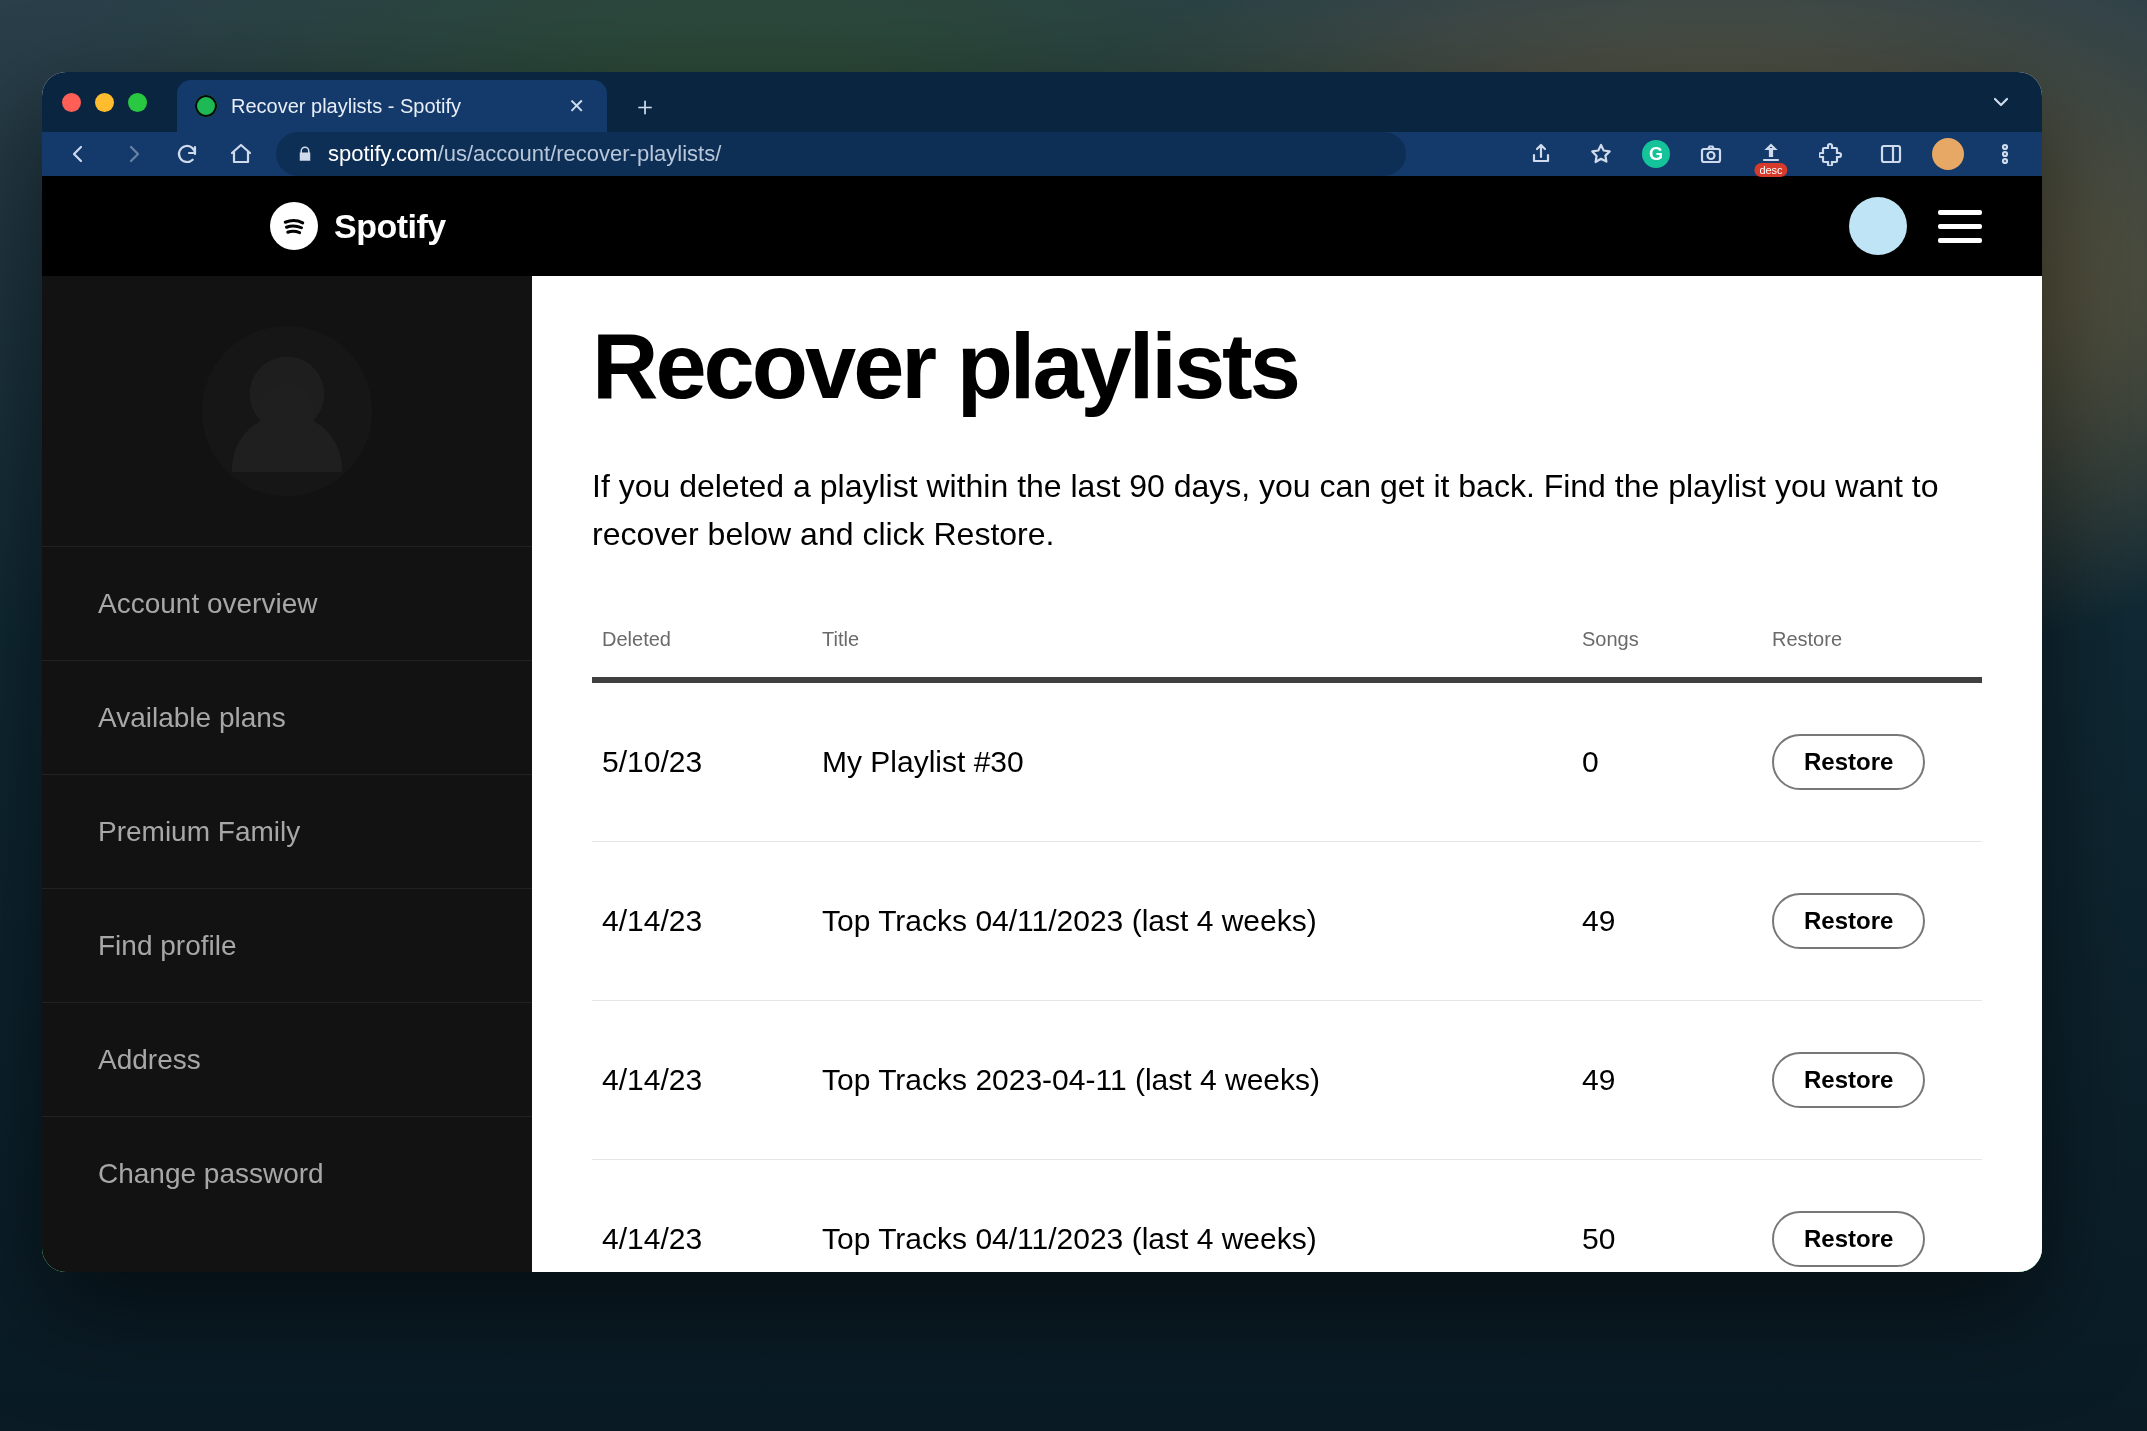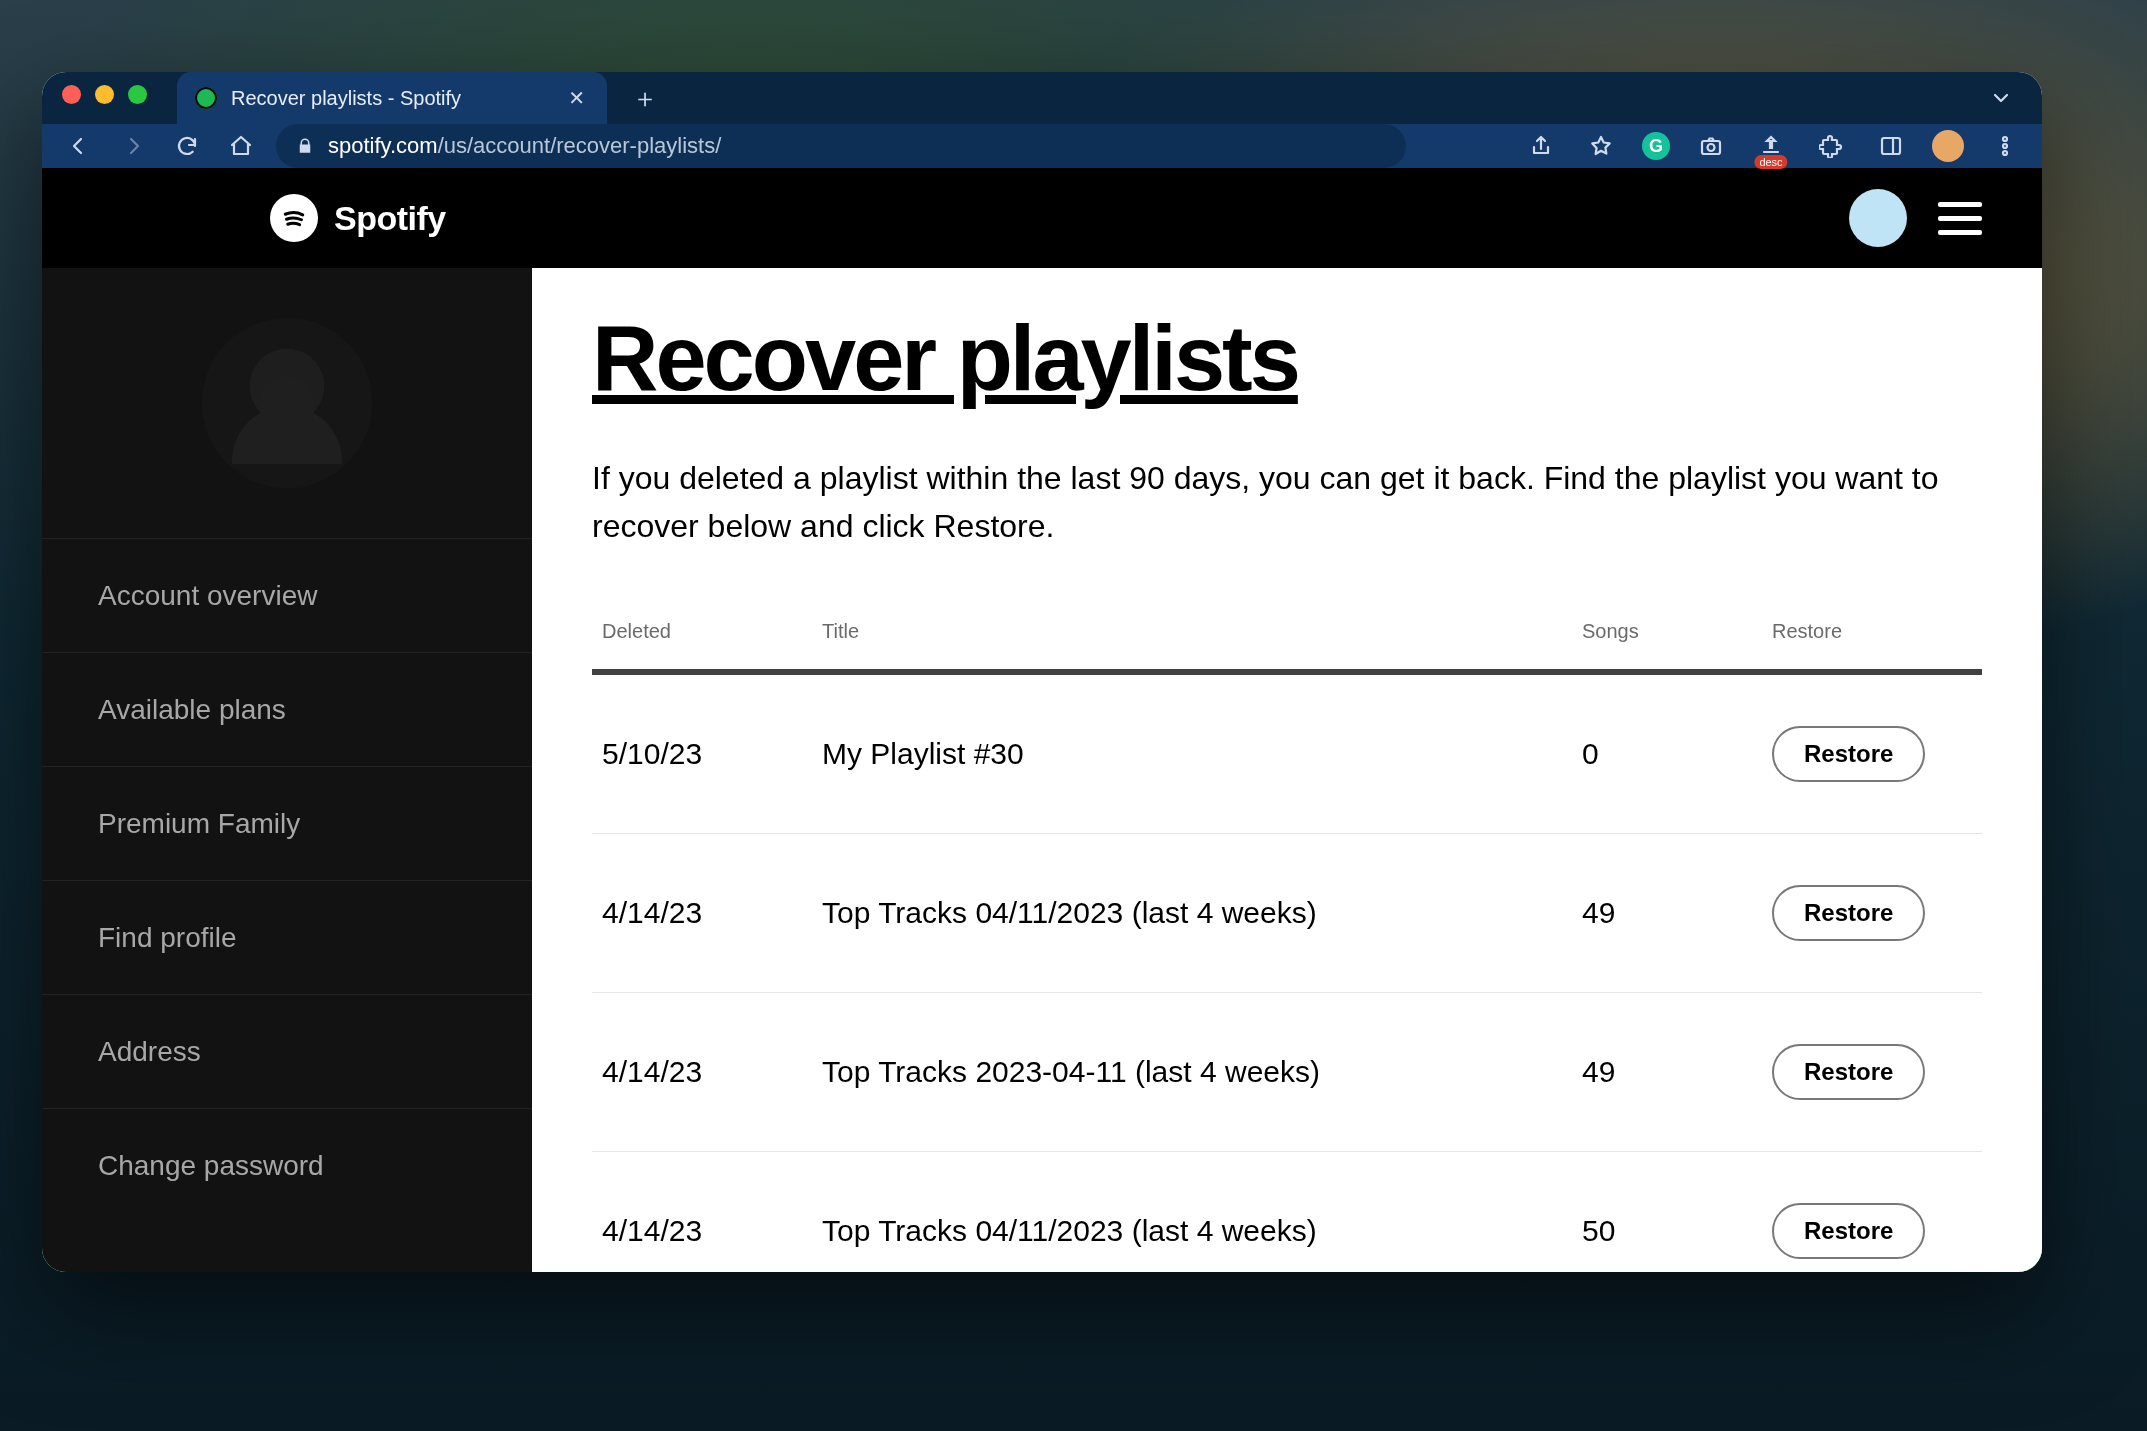--- a/index.html
+++ b/index.html
@@ -25,21 +25,21 @@
     background:#fff;
     border-radius:24px;
     box-shadow:0 40px 100px rgba(0,0,0,.55);
     overflow:hidden;
     display:flex;
     flex-direction:column;
   }
 
   
   .tabstrip {
-    height:52px;
+    height:60px;
     background:#0a2540;
     display:flex;
     align-items:flex-end;
     padding-left:20px;
     position:relative;
   }
   .traffic-lights { display:flex; gap:14px; align-items:center; height:60px; padding-right:30px; }
   .tl { width:19px; height:19px; border-radius:50%; }
   .tl.red{background:#ff5f57;} .tl.yellow{background:#febc2e;} .tl.green{background:#28c840;}
 
@@ -123,21 +123,21 @@
     width:170px;height:170px;border-radius:50%;
     background:radial-gradient(circle at 50% 40%,#1e1e1e 0 28%,#161616 28% 100%);
     position:relative;
   }
   .sidebar-avatar-zone .placeholder::before{content:"";position:absolute;left:50%;top:34%;transform:translateX(-50%);width:56px;height:56px;border-radius:50%;background:#1f1f1f;}
   .sidebar-avatar-zone .placeholder::after{content:"";position:absolute;left:50%;bottom:14%;transform:translateX(-50%);width:110px;height:58px;border-radius:60px 60px 0 0;background:#1f1f1f;}
   .nav-item{ height:114px; border-top:1px solid #222; display:flex;align-items:center;padding:0 56px;font-size:28px;color:#a7a7a7;}
   .nav-item:first-of-type{border-top:1px solid #222;}
 
   .main{ flex:1; padding:44px 60px 0 60px; background:#fff; color:#000; overflow:hidden;}
-  .page-title{ font-size:92px; font-weight:900; letter-spacing:-3px; line-height:1.02;text-decoration:underline; }
+  .page-title{ font-size:92px; font-weight:900; letter-spacing:-3px; line-height:1.02; }
   .page-desc{ font-size:32px; line-height:1.5; margin-top:48px; color:#000; max-width:1400px;}
 
   table.recover{ width:100%; border-collapse:collapse; margin-top:48px; table-layout:fixed;}
   table.recover col.c-del{width:220px;}
   table.recover col.c-title{}
   table.recover col.c-songs{width:190px;}
   table.recover col.c-restore{width:220px;}
   table.recover th{
     text-align:left; font-size:20px; font-weight:400; color:#6a6a6a;
     padding:22px 10px 26px 10px; border-bottom:6px solid #404040;

